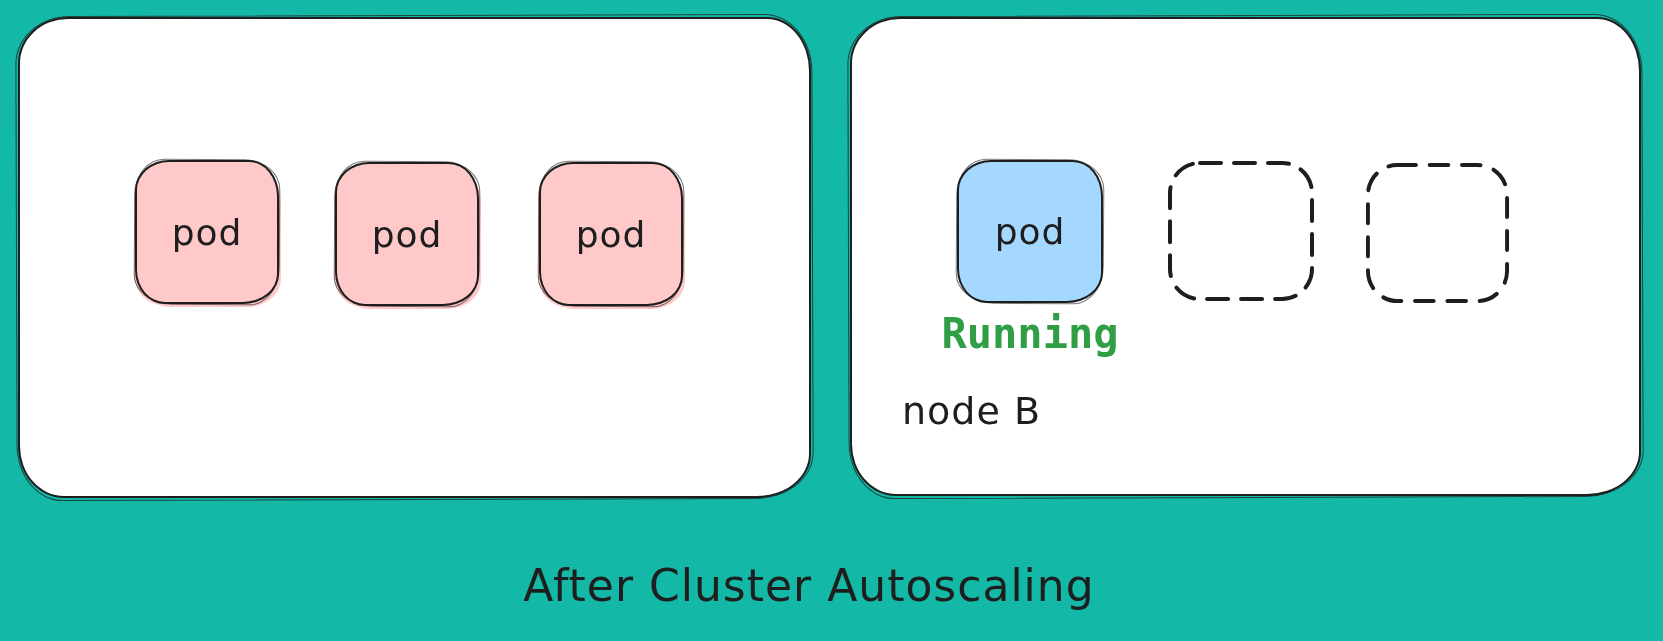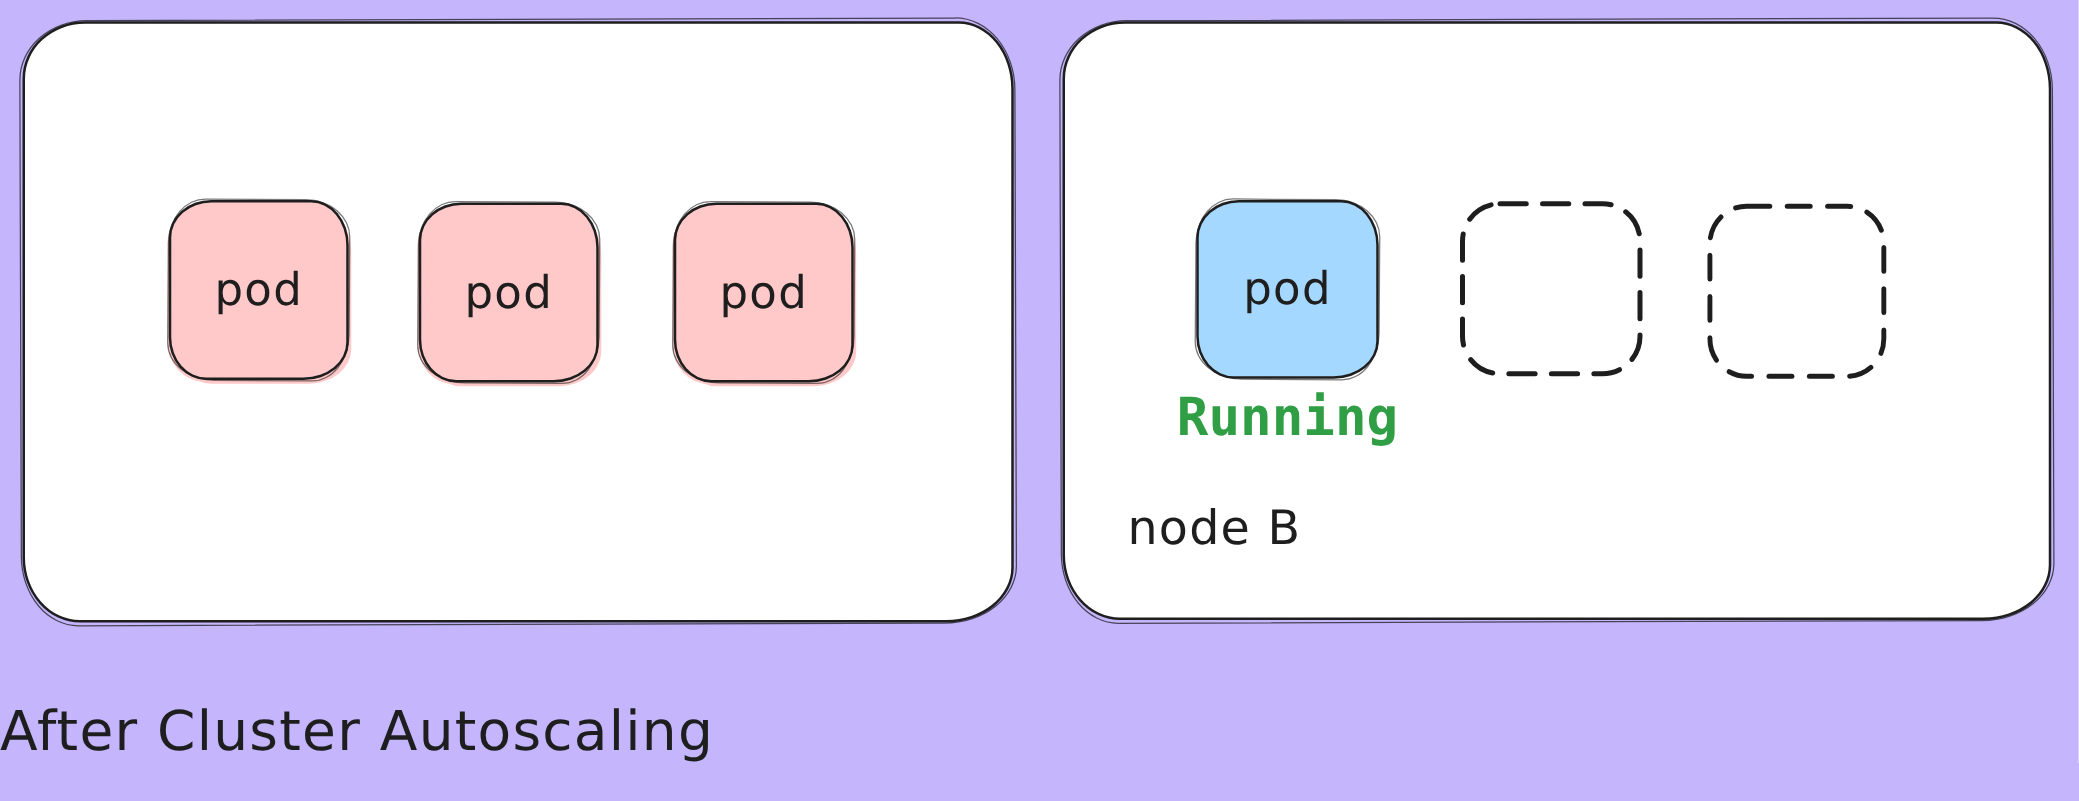--- a/index.html
+++ b/index.html
@@ -1,19 +1,19 @@
 <!DOCTYPE html>
 <html><head>
 <meta charset="utf-8">
 <style>
   html,body{margin:0;padding:0;background:#ffffff;}
   .stage{
     position:relative;
     width:1663px;height:641px;
-    background:#c4b5fd;
+    background:#14b8a6;
     overflow:hidden;
     font-family:"DejaVu Sans", sans-serif;
     color:#1e1e1e;
   }
   
   .node{
     position:absolute;
     border:2.5px solid #1e1e1e;
     background:#ffffff;
     border-radius:50px 44px 54px 46px / 46px 54px 44px 52px;
@@ -28,21 +28,21 @@
   }
   .node-a{left:18px;top:17px;width:789px;height:477px;}
   .node-b{left:850px;top:17px;width:787px;height:475px;}
   .node-label{
     position:absolute;
     font-size:38px;
     letter-spacing:1px;
     white-space:nowrap;
   }
   .node-a .node-label{left:49px;top:372px;}
-  .node-b .node-label{left:50px;top:381px;}
+  .node-b .node-label{left:50px;top:370px;}
   
   .pod{
     position:absolute;
     width:140px;height:140px;
     border:2.5px solid #1e1e1e;
     border-radius:34px 30px 36px 30px / 30px 36px 30px 34px;
     display:flex;align-items:center;justify-content:center;
   }
   .pod::after{ 
     content:"";
@@ -75,21 +75,21 @@
     font-family:"DejaVu Sans Mono", monospace;
     font-weight:bold;
     font-size:42px;
     color:#2f9e44;
     white-space:nowrap;
   }
   
   .caption{
     position:absolute;
     left:0;top:560px;width:1618px;
-    text-align:left;
+    text-align:center;
     font-size:44px;
     letter-spacing:1px;
   }
 </style>
 </head>
 <body>
 
 <div class="stage">
 
   <div class="node node-a">

